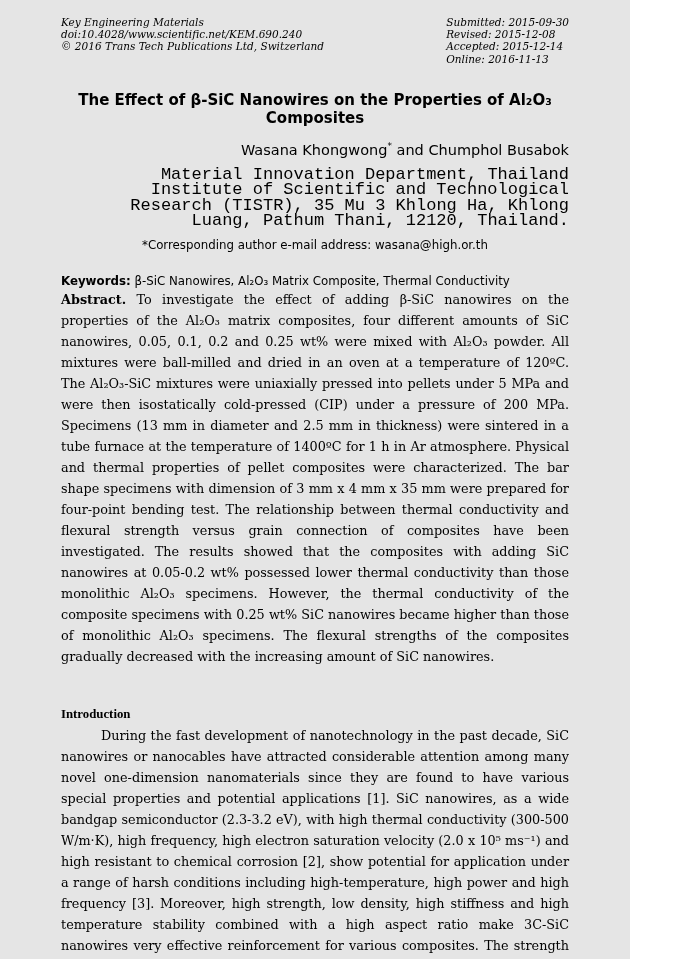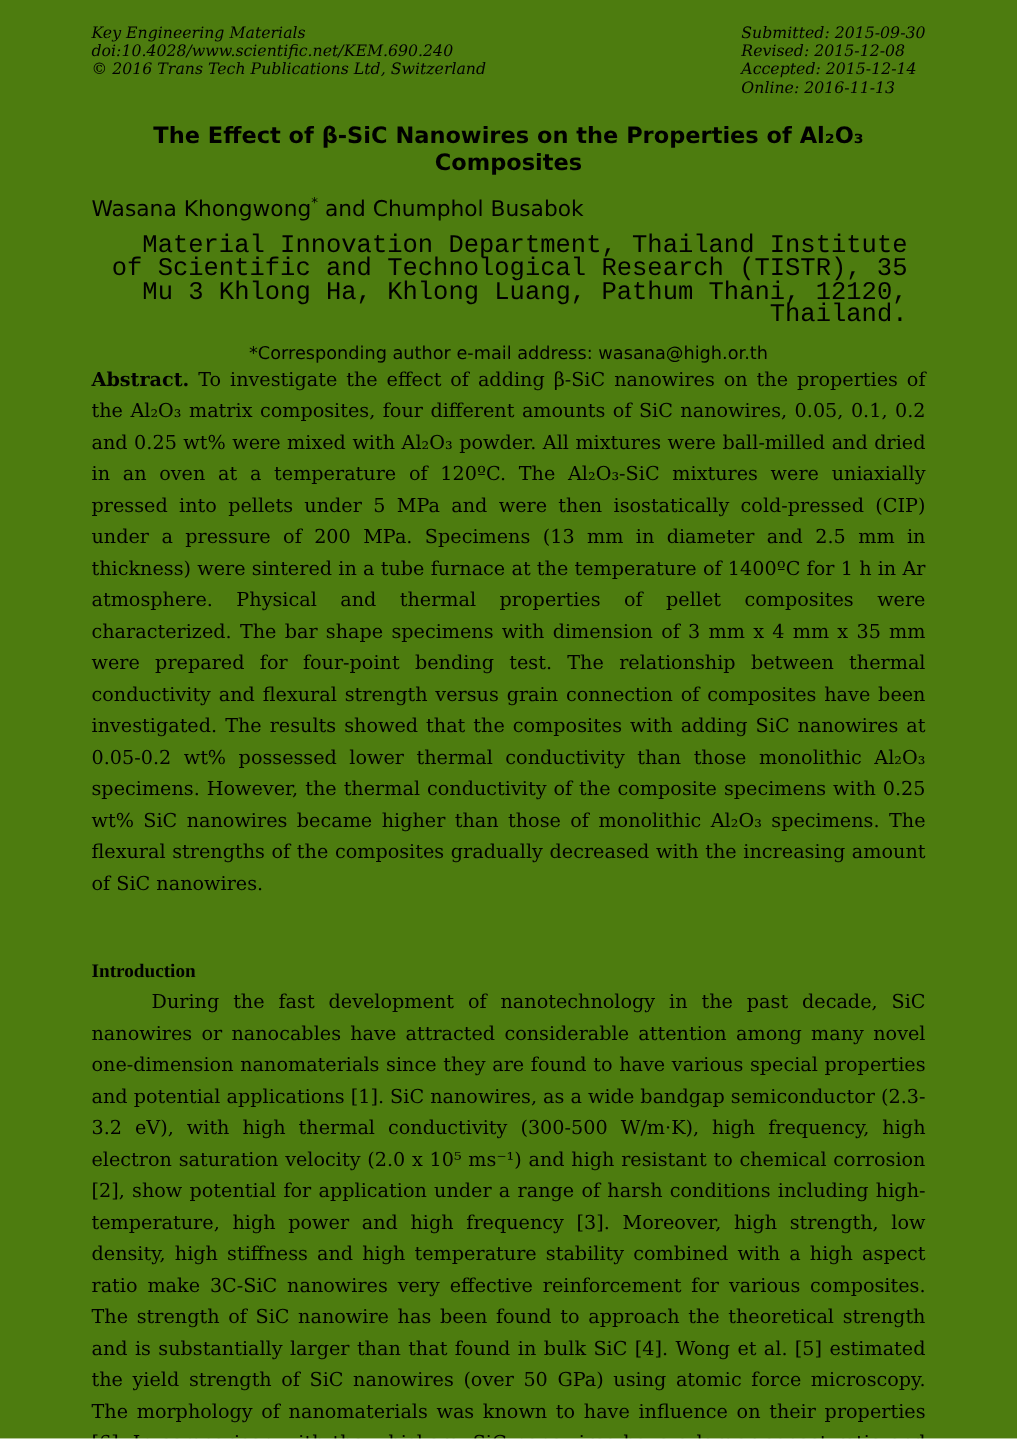--- a/index.html
+++ b/index.html
@@ -2,51 +2,51 @@
 <html><head>
 <meta charset="utf-8">
 <style>
   html, body {
     margin: 0;
     padding: 0;
     background: #ffffff;
   }
   .page {
     position: relative;
-    width: 678px;
+    width: 630px;
     height: 959px;
-    background: #4d7c0f;
+    background: #e5e5e5;
     overflow: hidden;
     box-sizing: border-box;
     padding: 16px 61px 0 61px;
     color: #000000;
   }
   
   .journal-header {
     display: flex;
     justify-content: space-between;
     font-family: "DejaVu Serif", serif;
     font-style: italic;
     font-size: 10.5px;
     line-height: 12.2px;
   }
   .journal-header .right { text-align: left; }
 
   
   .paper-title {
-    margin-top: 16px;
+    margin-top: 26px;
     text-align: center;
     font-family: "DejaVu Sans", sans-serif;
     font-weight: bold;
     font-size: 15px;
     line-height: 18px;
   }
   .authors {
     margin-top: 9px;
-    text-align: left;
+    text-align: right;
     font-family: "DejaVu Sans", sans-serif;
     font-size: 14.5px;
     line-height: 18px;
   }
   .authors sup { font-size: 9px; }
   .affiliation {
     margin: 8px auto 0 auto;
     max-width: 532px;
     text-align: right;
     font-family: Liberation Mono, monospace;
@@ -108,20 +108,21 @@
   </div>
 
   <h1 class="paper-title">The Effect of β-SiC Nanowires on the Properties of Al₂O₃ Composites</h1>
 
   <div class="authors"><span>Wasana Khongwong</span><sup>*</sup><span> and Chumphol Busabok</span></div>
 
   <div class="affiliation">Material Innovation Department, Thailand Institute of Scientific and Technological Research (TISTR), 35 Mu 3 Khlong Ha, Khlong Luang, Pathum Thani, 12120, Thailand.</div>
 
   <div class="corresponding">*Corresponding author e-mail address: wasana@high.or.th</div>
 
+  <div class="keywords"><span class="b">Keywords:</span><span> β-SiC Nanowires, Al₂O₃ Matrix Composite, Thermal Conductivity</span></div>
 
   <div class="abstract"><span class="b">Abstract.</span><span> To investigate the effect of adding β-SiC nanowires on the properties of the Al₂O₃ matrix composites, four different amounts of SiC nanowires, 0.05, 0.1, 0.2 and 0.25 wt% were mixed with Al₂O₃ powder. All mixtures were ball-milled and dried in an oven at a temperature of 120ºC. The Al₂O₃-SiC mixtures were uniaxially pressed into pellets under 5 MPa and were then isostatically cold-pressed (CIP) under a pressure of 200 MPa. Specimens (13 mm in diameter and 2.5 mm in thickness) were sintered in a tube furnace at the temperature of 1400ºC for 1 h in Ar atmosphere. Physical and thermal properties of pellet composites were characterized. The bar shape specimens with dimension of 3 mm x 4 mm x 35 mm were prepared for four-point bending test. The relationship between thermal conductivity and flexural strength versus grain connection of composites have been investigated. The results showed that the composites with adding SiC nanowires at 0.05-0.2 wt% possessed lower thermal conductivity than those monolithic Al₂O₃ specimens. However, the thermal conductivity of the composite specimens with 0.25 wt% SiC nanowires became higher than those of monolithic Al₂O₃ specimens. The flexural strengths of the composites gradually decreased with the increasing amount of SiC nanowires.</span></div>
 
   <div class="section-heading">Introduction</div>
 
   <div class="intro-par">During the fast development of nanotechnology in the past decade, SiC nanowires or nanocables have attracted considerable attention among many novel one-dimension nanomaterials since they are found to have various special properties and potential applications [1]. SiC nanowires, as a wide bandgap semiconductor (2.3-3.2 eV), with high thermal conductivity (300-500 W/m·K), high frequency, high electron saturation velocity (2.0 x 10⁵ ms⁻¹) and high resistant to chemical corrosion [2], show potential for application under a range of harsh conditions including high-temperature, high power and high frequency [3]. Moreover, high strength, low density, high stiffness and high temperature stability combined with a high aspect ratio make 3C-SiC nanowires very effective reinforcement for various composites. The strength of SiC nanowire has been found to approach the theoretical strength and is substantially larger than that found in bulk SiC [4]. Wong et al. [5] estimated the yield strength of SiC nanowires (over 50 GPa) using atomic force microscopy. The morphology of nanomaterials was known to have influence on their properties [6]. In comparison with the whiskers, SiC nanowires have a larger aspect ratio and better elastic modulus and strength [5]. Therefore, SiC nanowires should be more suitable to be used as the reinforcing materials for ceramic materials than SiC whiskers. Although many research works, including the authors' work [7, 8], were succeeded in producing a large quantity of SiC nanowires, the application of SiC nanowires have rarely been reported and have not been explicitly studied. Therefore, much more experimental works combined with theoretical work are needed for the better understanding of the various viewpoints of these nanowires and to realize their full potential. In this work, using β-SiC nanowires as adding material (filler) of Al₂O₃ matrix was performed. The effect of adding β-SiC nanowires on the properties of the Al₂O₃ matrix composites was investigated.</div>
 
 </div>
 
 </body></html>

